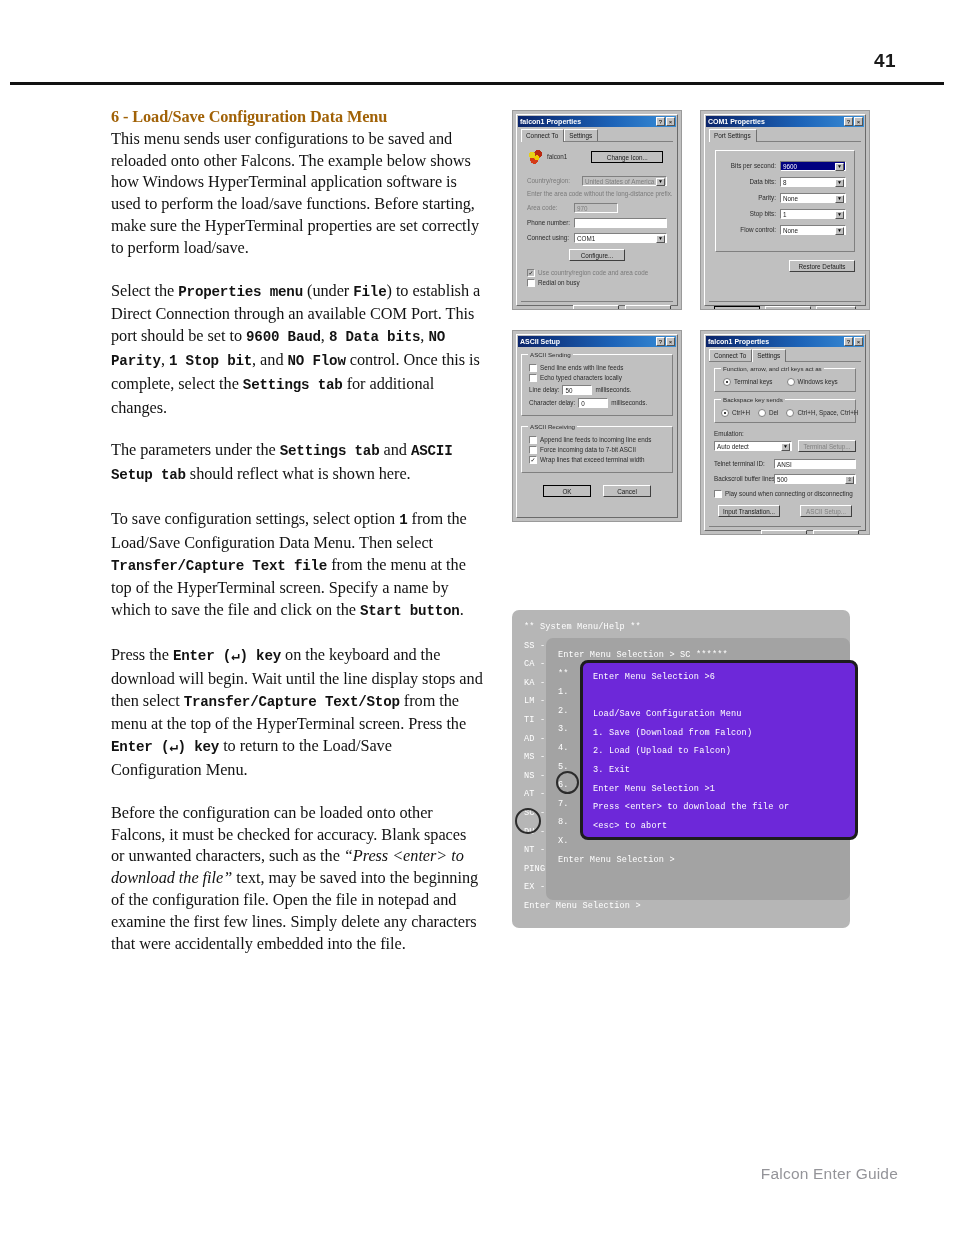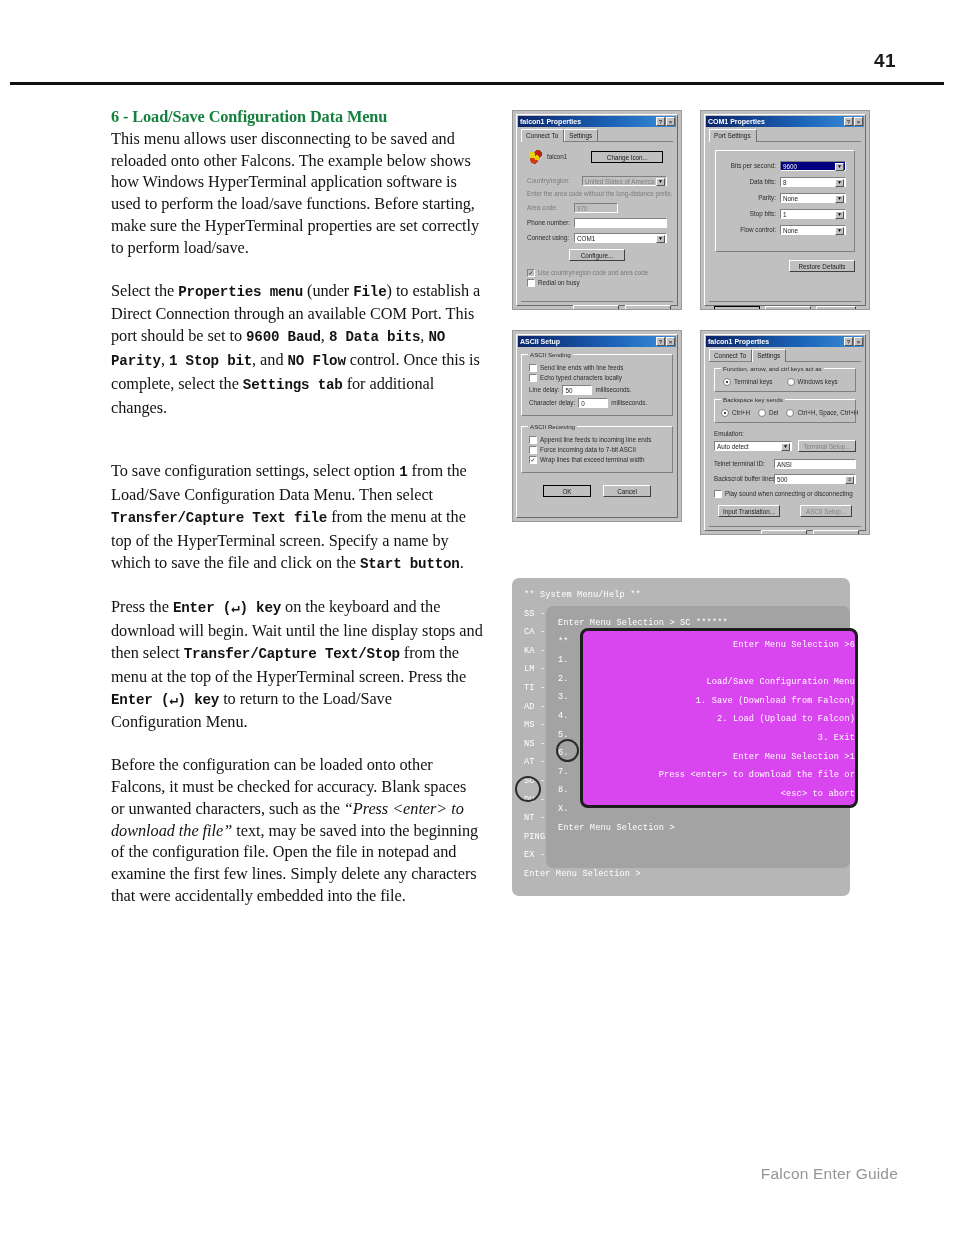--- a/index.html
+++ b/index.html
@@ -51,21 +51,21 @@
     position: absolute;
     left: 111px;
     top: 106px;
     width: 372px;
   }
   .body-heading {
     font-family: "Liberation Serif", serif;
     font-weight: bold;
     font-size: 16.3px;
     line-height: 21.8px;
-    color: #15803d;
+    color: #a16207;
     margin: 0;
     letter-spacing: -0.1px;
   }
   .body-para {
     font-family: "Liberation Serif", serif;
     font-size: 16.3px;
     line-height: 21.8px;
     color: #121212;
     margin: 0;
     text-align: left;
@@ -301,21 +301,21 @@
       radial-gradient(circle at 62% 55%, #f0c800 0 20%, transparent 21%),
       radial-gradient(circle at 45% 70%, #d43a16 0 30%, transparent 31%),
       radial-gradient(circle at 70% 28%, #b82810 0 26%, transparent 27%);
     background-color: transparent;
   }
 
   
   .term-wrap {
     position: absolute;
     left: 512px;
-    top: 578px;
+    top: 610px;
     width: 346px;
     height: 320px;
   }
   .term-layer {
     position: absolute;
     border-radius: 7px;
     box-sizing: border-box;
     font-family: "Liberation Mono", monospace;
     font-size: 8.6px;
     line-height: 18.6px;
@@ -332,25 +332,24 @@
   }
   .term-mid {
     left: 34px; top: 28px;
     width: 304px; height: 262px;
     background: #a3a3a3;
     padding: 8px 0 0 12px;
   }
   .term-front {
     left: 68px; top: 50px;
     width: 278px; height: 180px;
-    background: #d946ef;
+    background: #6d28d9;
     border: 3px solid #1c1c1c;
     border-radius: 8px;
     padding: 5px 0 0 10px;
-    text-align: right;
   }
   .tline { display: block; height: 18.6px; }
   .tline.blank { color: transparent; }
 
   .annot-circle {
     position: absolute;
     border: 2.2px solid #2b2b2b;
     border-radius: 50%;
     box-sizing: border-box;
     pointer-events: none;
@@ -358,24 +357,25 @@
 </style>
 </head>
 <body>
 
 <div class="page-number">41</div>
 <div class="header-rule"></div>
 
 <div class="text-column">
   <h1 class="body-heading">6 - Load/Save Configuration Data Menu</h1>
   <div id="para-host">
-      <p class="body-para"><span>This menu allows user disconnecting to be saved and reloaded onto other Falcons.  The example below shows how Windows HyperTerminal application software is used to perform the load/save functions.  Before starting, make sure the HyperTerminal properties are set correctly to perform load/save.</span></p>
+      <p class="body-para"><span>This menu sends user configurations to be saved and reloaded onto other Falcons.  The example below shows how Windows HyperTerminal application software is used to perform the load/save functions.  Before starting, make sure the HyperTerminal properties are set correctly to perform load/save.</span></p>
       <div class="para-gap"></div>
       <p class="body-para"><span>Select the </span><span class="mono">Properties menu</span><span> (under </span><span class="mono">File</span><span>) to establish a Direct Connection through an available COM Port.  This port should be set to </span><span class="mono">9600 Baud</span><span>, </span><span class="mono">8 Data bits</span><span>, </span><span class="mono">NO Parity</span><span>, </span><span class="mono">1 Stop bit</span><span>, and </span><span class="mono">NO Flow</span><span> control.  Once this is complete, select the </span><span class="mono">Settings tab</span><span> for additional changes.</span></p>
       <div class="para-gap"></div>
+      <p class="body-para"><span>The parameters under the </span><span class="mono">Settings tab</span><span> and </span><span class="mono">ASCII Setup tab</span><span> should reflect what is shown here.</span></p>
       <div class="para-gap"></div>
       <p class="body-para"><span>To save configuration settings, select option </span><span class="mono">1</span><span> from the Load/Save Configuration Data Menu.  Then select </span><span class="mono">Transfer/Capture Text file</span><span> from the menu at the top of the HyperTerminal screen.  Specify a name by which to save the file and click on the </span><span class="mono">Start button</span><span>.</span></p>
       <div class="para-gap"></div>
       <p class="body-para"><span>Press the </span><span class="mono">Enter (↵) key</span><span> on the keyboard and the download will begin.  Wait until the line display stops and then select </span><span class="mono">Transfer/Capture Text/Stop</span><span> from the menu at the top of the HyperTerminal screen.  Press the </span><span class="mono">Enter (↵) key</span><span> to return to the Load/Save Configuration Menu.</span></p>
       <div class="para-gap"></div>
       <p class="body-para"><span>Before the configuration can be loaded onto other Falcons, it must be checked for accuracy.  Blank spaces or unwanted characters, such as the </span><span class="ital">“Press &lt;enter&gt; to download the file”</span><span> text, may be saved into the beginning of the configuration file.  Open the file in notepad and examine the first few lines.  Simply delete any characters that were accidentally embedded into the file.</span></p>
     </div>
 </div>
 
 <div class="shot" style="left:512px; top:110px; width:170px; height:200px;">

